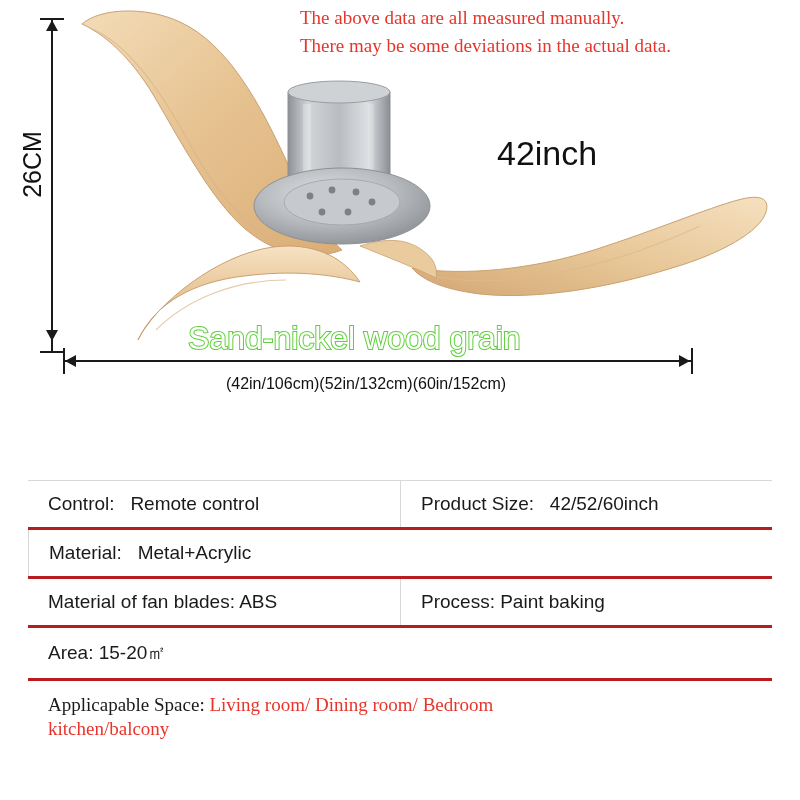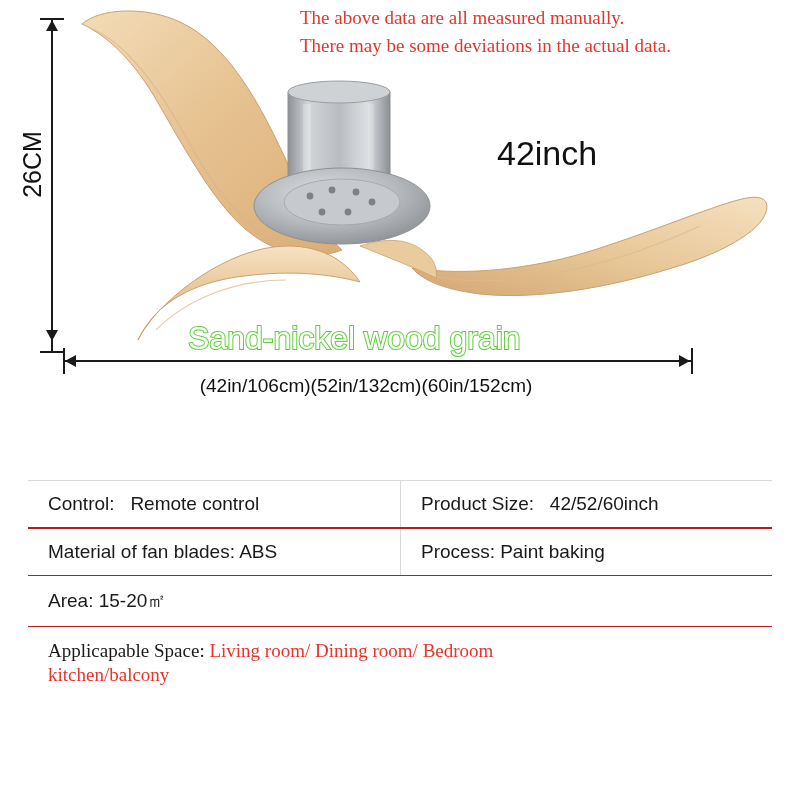--- a/index.html
+++ b/index.html
@@ -140,21 +140,21 @@
     border-top: 6px solid transparent;
     border-bottom: 6px solid transparent;
     border-left: 11px solid #1a1a1a;
   }
   .h-text {
     position: absolute;
     left: 0;
     top: 375px;
     width: 732px;
     text-align: center;
-    font-size: 19px;
+    font-size: 16px;
     color: #111;
     font-family: "Liberation Sans", sans-serif;
   }
 
   
   .finish-label {
     position: absolute;
     left: 188px;
     top: 320px;
     font-size: 32px;
@@ -177,21 +177,21 @@
 
   
   .spec-table {
     position: absolute;
     left: 28px;
     top: 480px;
     width: 744px;
   }
   .spec-row {
     display: flex;
-    border-bottom: 1px solid #b91c1c;
+    border-bottom: 3px solid #b91c1c;
   }
   .spec-row:first-child { border-top: 1px solid #d8d8d8; }
   .spec-cell {
     flex: 1 1 50%;
     padding: 12px 6px 12px 20px;
     font-size: 19px;
     color: #1a1a1a;
     font-family: "Liberation Sans", sans-serif;
     box-sizing: border-box;
     white-space: nowrap;
@@ -316,20 +316,25 @@
       <span class="spec-value">Remote control</span>
     </div>
     <div class="spec-cell right">
       <span class="spec-label">Product  Size:</span>
       &nbsp;
       <span class="spec-value">42/52/60inch</span>
     </div>
   </div>
 
   <div class="spec-row">
+    <div class="spec-cell right">
+      <span class="spec-label">Material:</span>
+      &nbsp;
+      <span class="spec-value">Metal+Acrylic</span>
+    </div>
   </div>
 
   <div class="spec-row">
     <div class="spec-cell">
       <span class="spec-label">Material of fan blades: ABS</span>
       <span class="spec-value"></span>
     </div>
     <div class="spec-cell right">
       <span class="spec-label">Process: Paint baking</span>
       <span class="spec-value"></span>

